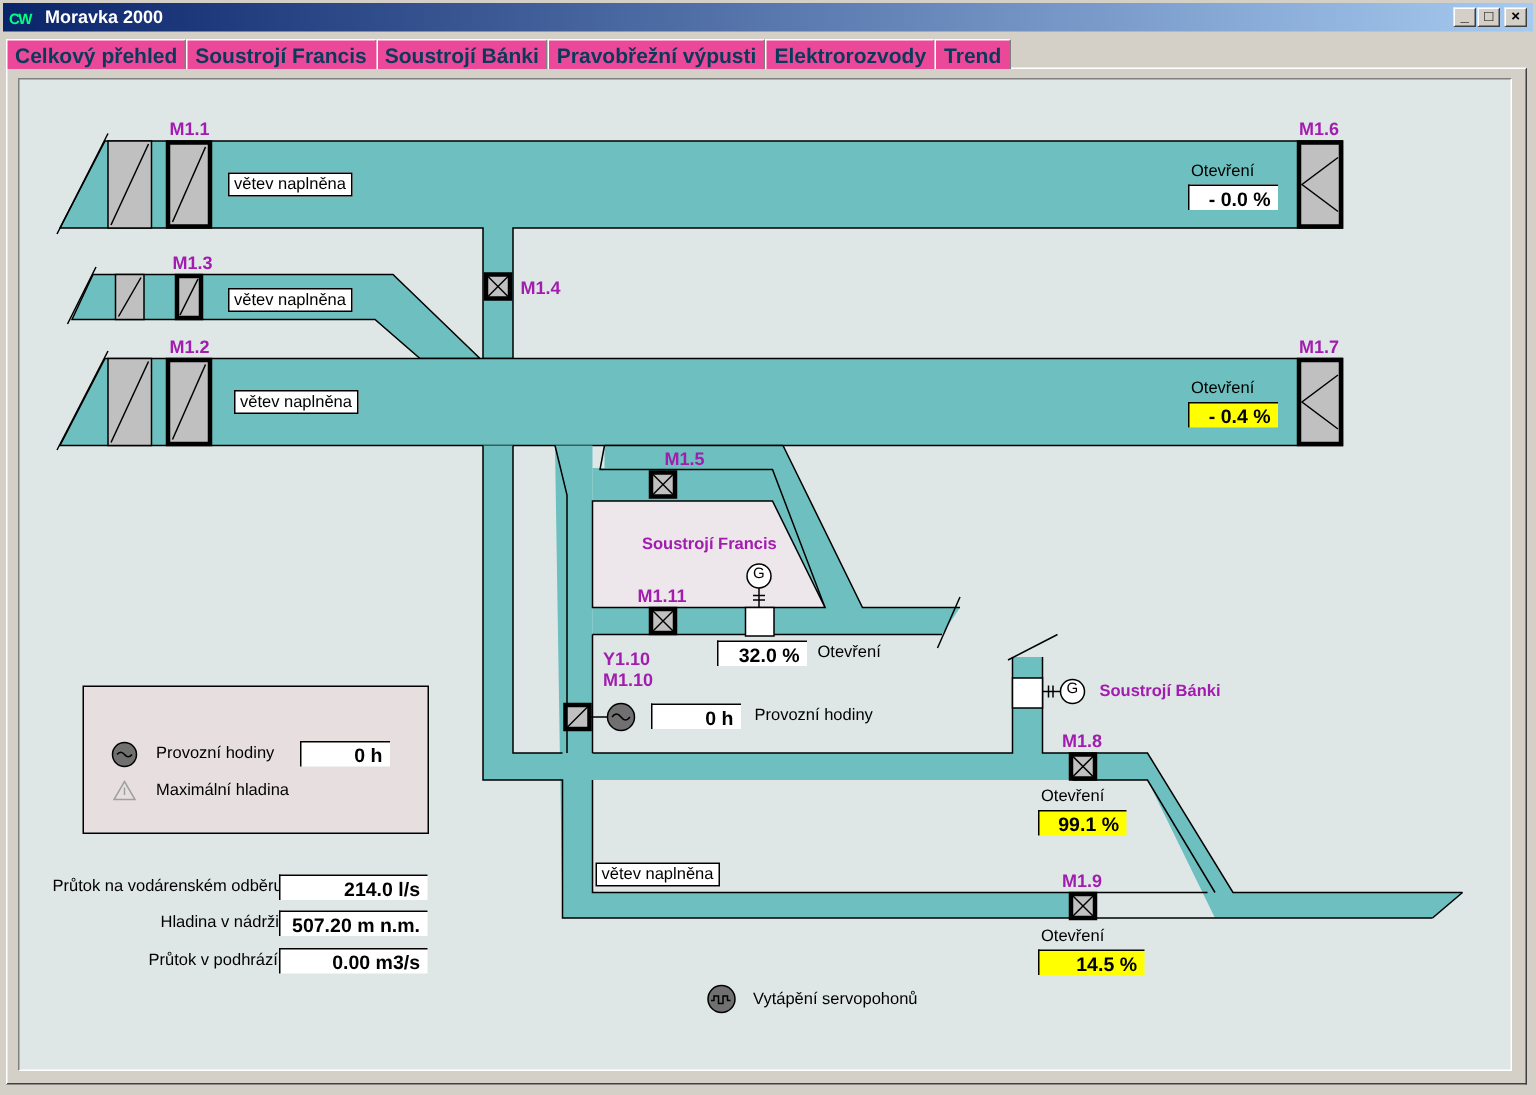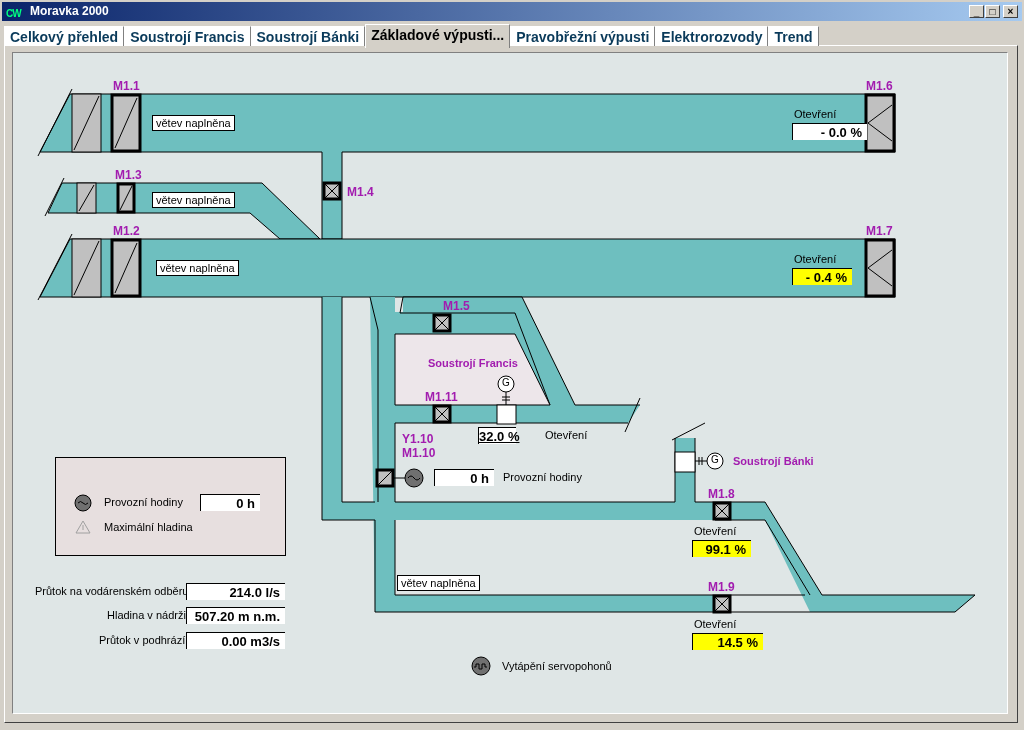--- a/index.html
+++ b/index.html
@@ -4,21 +4,21 @@
 <style>
   html,body{margin:0;padding:0;}
   body{width:1024px;height:730px;overflow:hidden;background:#d4d0c8;font-family:"Liberation Sans",sans-serif;position:relative;}
   .titlebar{position:absolute;left:2px;top:2px;width:1020px;height:19px;background:linear-gradient(to right,#0a246a,#a6caf0);color:#fff;font-weight:bold;font-size:12px;line-height:19px;}
   .titlebar .appicon{position:absolute;left:4px;top:2px;font-size:10px;color:#00ff80;font-weight:bold;letter-spacing:-1px;}
   .titlebar .title{position:absolute;left:28px;top:0;}
   .winbtns{position:absolute;right:4px;top:3px;display:flex;gap:0;}
   .winbtn{width:15px;height:13px;background:#d4d0c8;border:1px solid;border-color:#fff #404040 #404040 #fff;font-size:10px;line-height:12px;text-align:center;color:#000;box-sizing:border-box;margin-left:1px;}
   .winbtn.max{margin-right:2px;}
   .tabs{position:absolute;left:4px;top:24px;height:21px;display:flex;}
-  .tab{height:20px;box-sizing:border-box;border:1px solid;border-color:#fff #808080 transparent #fff;border-bottom:none;padding:0 5px;font-size:14px;font-weight:bold;color:#0a3a5a;line-height:20px;margin-top:2px;background:#ffffff;white-space:nowrap;}
+  .tab{height:20px;box-sizing:border-box;border:1px solid;border-color:#fff #808080 transparent #fff;border-bottom:none;padding:0 5px;font-size:14px;font-weight:bold;color:#0a3a5a;line-height:20px;margin-top:2px;background:#ec4899;white-space:nowrap;}
   .tab.active{margin-top:0;height:24px;color:#000;font-weight:bold;background:#d4d0c8;border-color:#fff #808080 transparent #fff;z-index:2;position:relative;}
   .frame{position:absolute;left:4px;top:45px;width:1014px;height:678px;border:1px solid;border-color:#fff #404040 #404040 #fff;box-sizing:border-box;background:#d4d0c8;}
   .panel{position:absolute;left:12px;top:52px;width:996px;height:662px;background:#dfe6e6;border:1px solid;border-color:#808080 #fff #fff #808080;box-sizing:border-box;}
   svg.pipes{position:absolute;left:0;top:0;}
   .lbl{position:absolute;font-size:12px;font-weight:bold;color:#a21caf;white-space:nowrap;}
   .lbl-s{position:absolute;font-size:11px;color:#000;white-space:nowrap;}
   .tag{position:absolute;background:#fff;border:1px solid #000;font-size:11px;padding:0 3px;height:14px;line-height:14px;white-space:nowrap;}
   .val{position:absolute;background:#fff;font-size:13px;font-weight:bold;text-align:right;height:17px;line-height:17px;box-sizing:border-box;padding-right:5px;border-left:1px solid #000;border-top:1px solid #000;white-space:nowrap;}
   .val.yellow{background:#ffff00;}
   .pumpbox{position:absolute;left:55px;top:457px;width:231px;height:99px;background:#e7dfdf;border:1px solid #000;box-sizing:border-box;}
@@ -37,21 +37,20 @@
     <div class="winbtn">×</div>
   </div>
 </div>
 
 <div class="frame"></div>
 
 <div class="tabs">
   <div class="tab">Celkový přehled</div>
   <div class="tab">Soustrojí Francis</div>
   <div class="tab">Soustrojí Bánki</div>
-  <div class="tab active">Základové výpusti...</div>
   <div class="tab">Pravobřežní výpusti</div>
   <div class="tab">Elektrorozvody</div>
   <div class="tab">Trend</div>
 </div>
 
 <div class="panel"></div>
 
 <svg class="pipes" width="1024" height="730">
   <g fill="#6ebfbf" stroke="#000" stroke-width="1">
 
@@ -205,28 +204,28 @@
 <span class="lbl" style="left:402px;top:446px;">M1.10</span>
 <span class="lbl" style="left:708px;top:487px;">M1.8</span>
 <span class="lbl" style="left:708px;top:580px;">M1.9</span>
 
 <span class="tag" style="left:152px;top:115px;">větev naplněna</span>
 <span class="tag" style="left:152px;top:192px;">větev naplněna</span>
 <span class="tag" style="left:156px;top:260px;">větev naplněna</span>
 <span class="tag" style="left:397px;top:575px;">větev naplněna</span>
 
 <span class="lbl-s" style="left:794px;top:108px;">Otevření</span>
-<span class="val" style="left:792px;top:123px;width:75px;">-  0.0 %</span>
+<span class="val" style="left:792px;top:123px;width:60px;">-  0.0 %</span>
 <span class="lbl-s" style="left:794px;top:253px;">Otevření</span>
 <span class="val yellow" style="left:792px;top:268px;width:60px;">-  0.4 %</span>
 <span class="lbl-s" style="left:694px;top:525px;">Otevření</span>
 <span class="val yellow" style="left:692px;top:540px;width:59px;">99.1 %</span>
 <span class="lbl-s" style="left:694px;top:618px;">Otevření</span>
 <span class="val yellow" style="left:692px;top:633px;width:71px;">14.5 %</span>
-<span class="val" style="left:478px;top:427px;width:38px;text-decoration:underline;">32.0 %</span>
+<span class="val" style="left:478px;top:427px;width:60px;">32.0 %</span>
 <span class="lbl-s" style="left:545px;top:429px;">Otevření</span>
 
 <span class="lbl" style="left:428px;top:357px;font-size:11px;">Soustrojí Francis</span>
 <span class="lbl" style="left:733px;top:455px;font-size:11px;">Soustrojí Bánki</span>
 
 <span class="val" style="left:434px;top:469px;width:60px;">0 h</span>
 <span class="lbl-s" style="left:503px;top:471px;">Provozní hodiny</span>
 
 <div class="pumpbox">
   <svg class="sym" style="left:17px;top:35px;" width="20" height="20">

